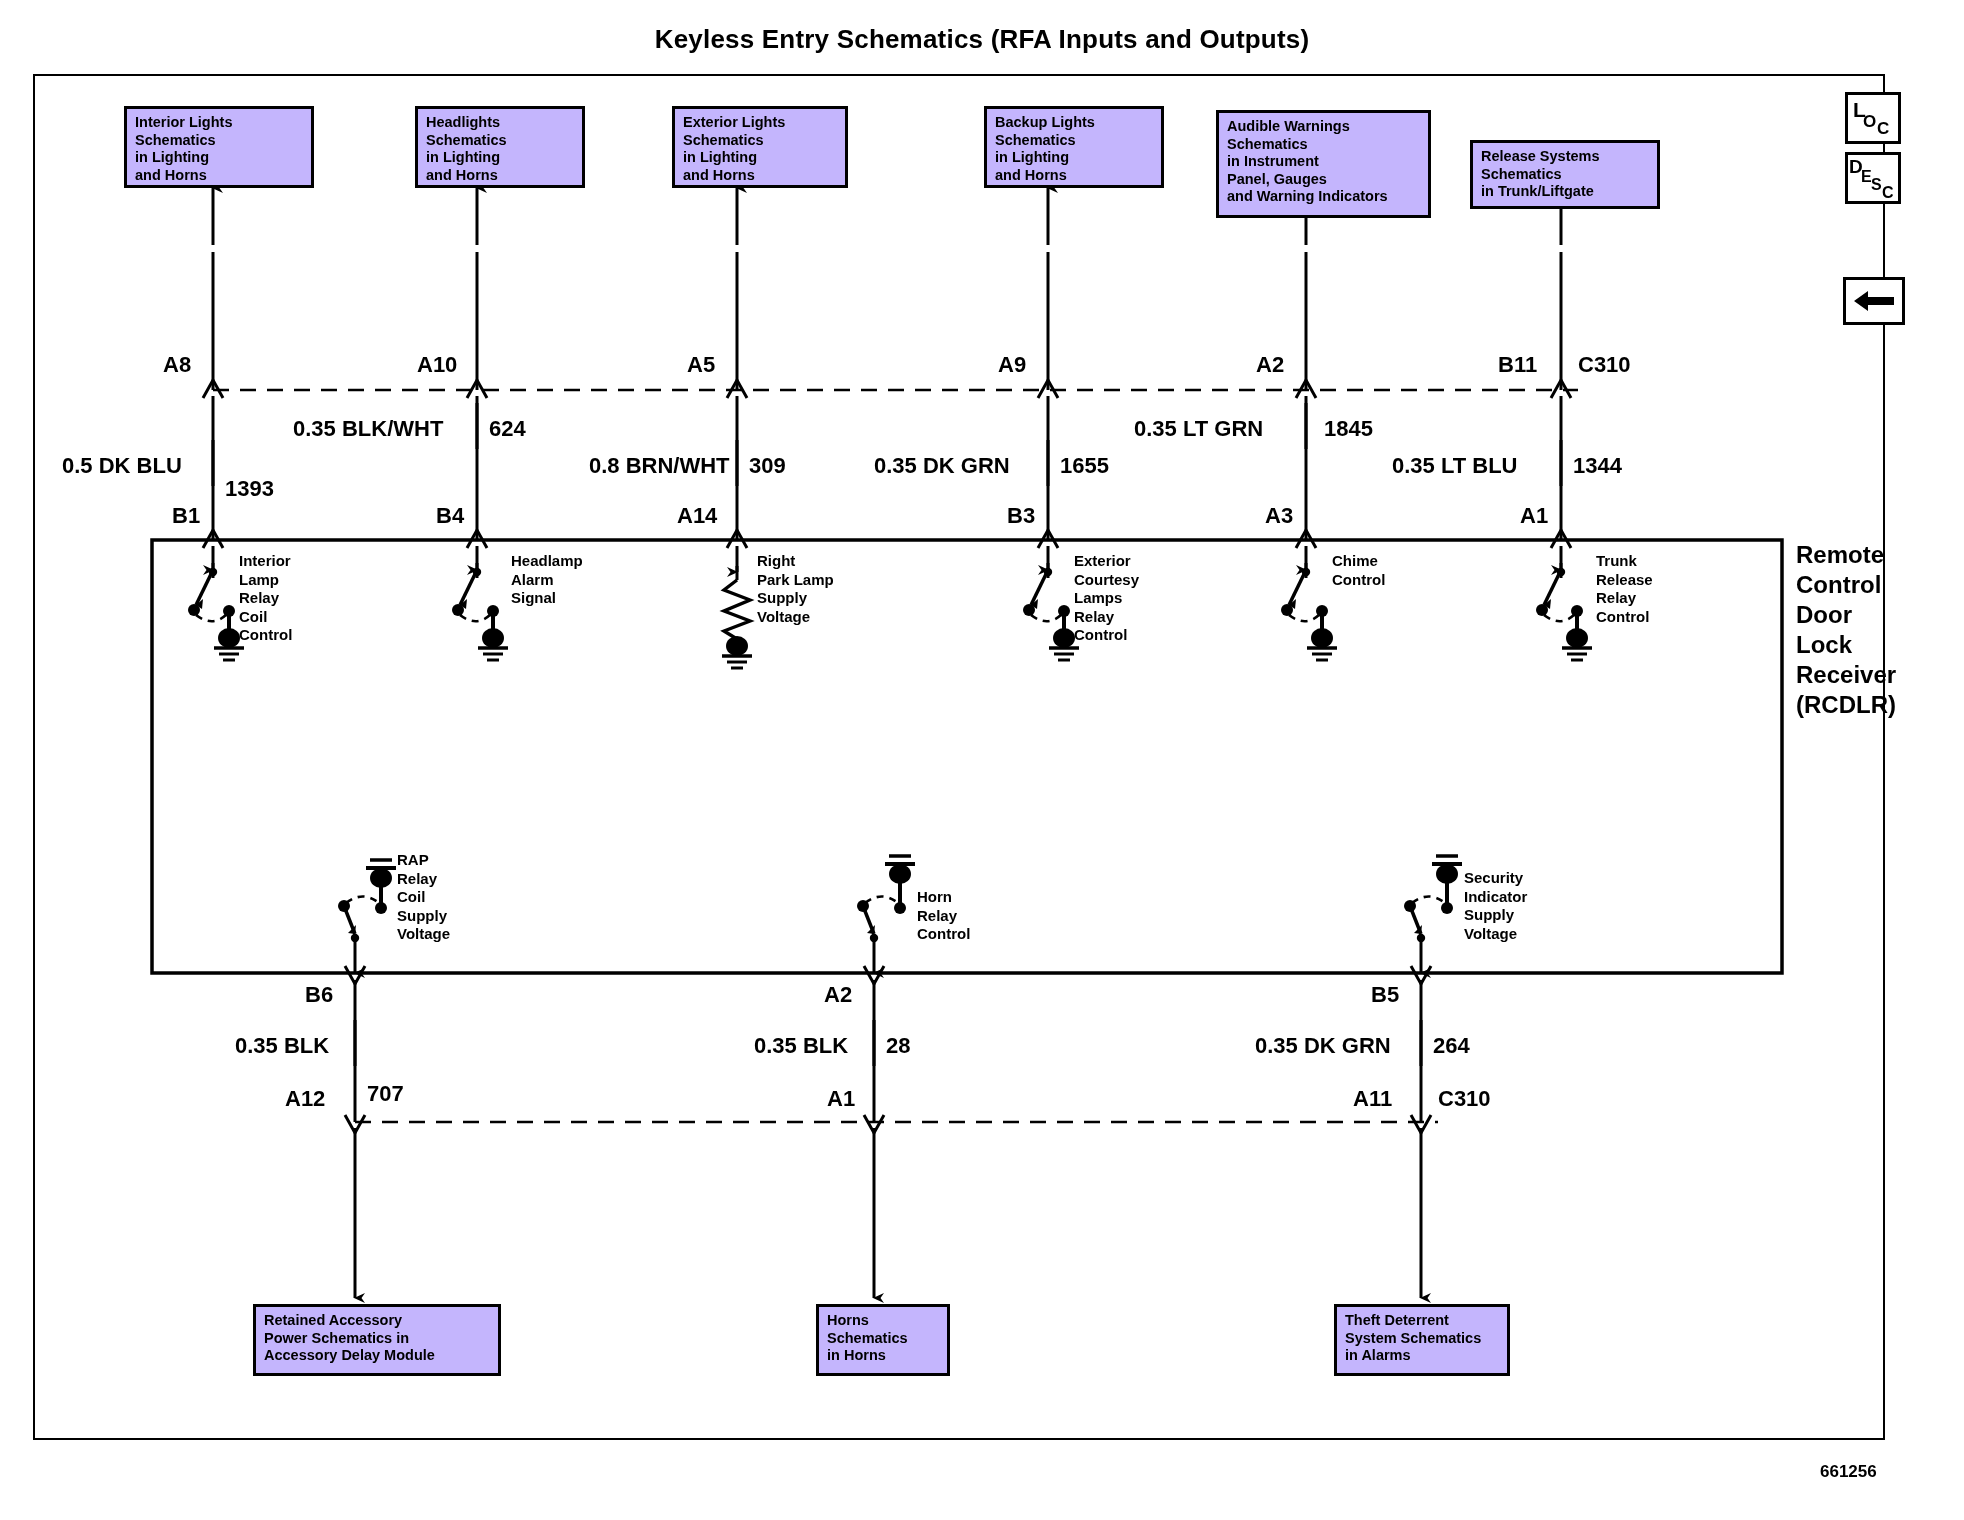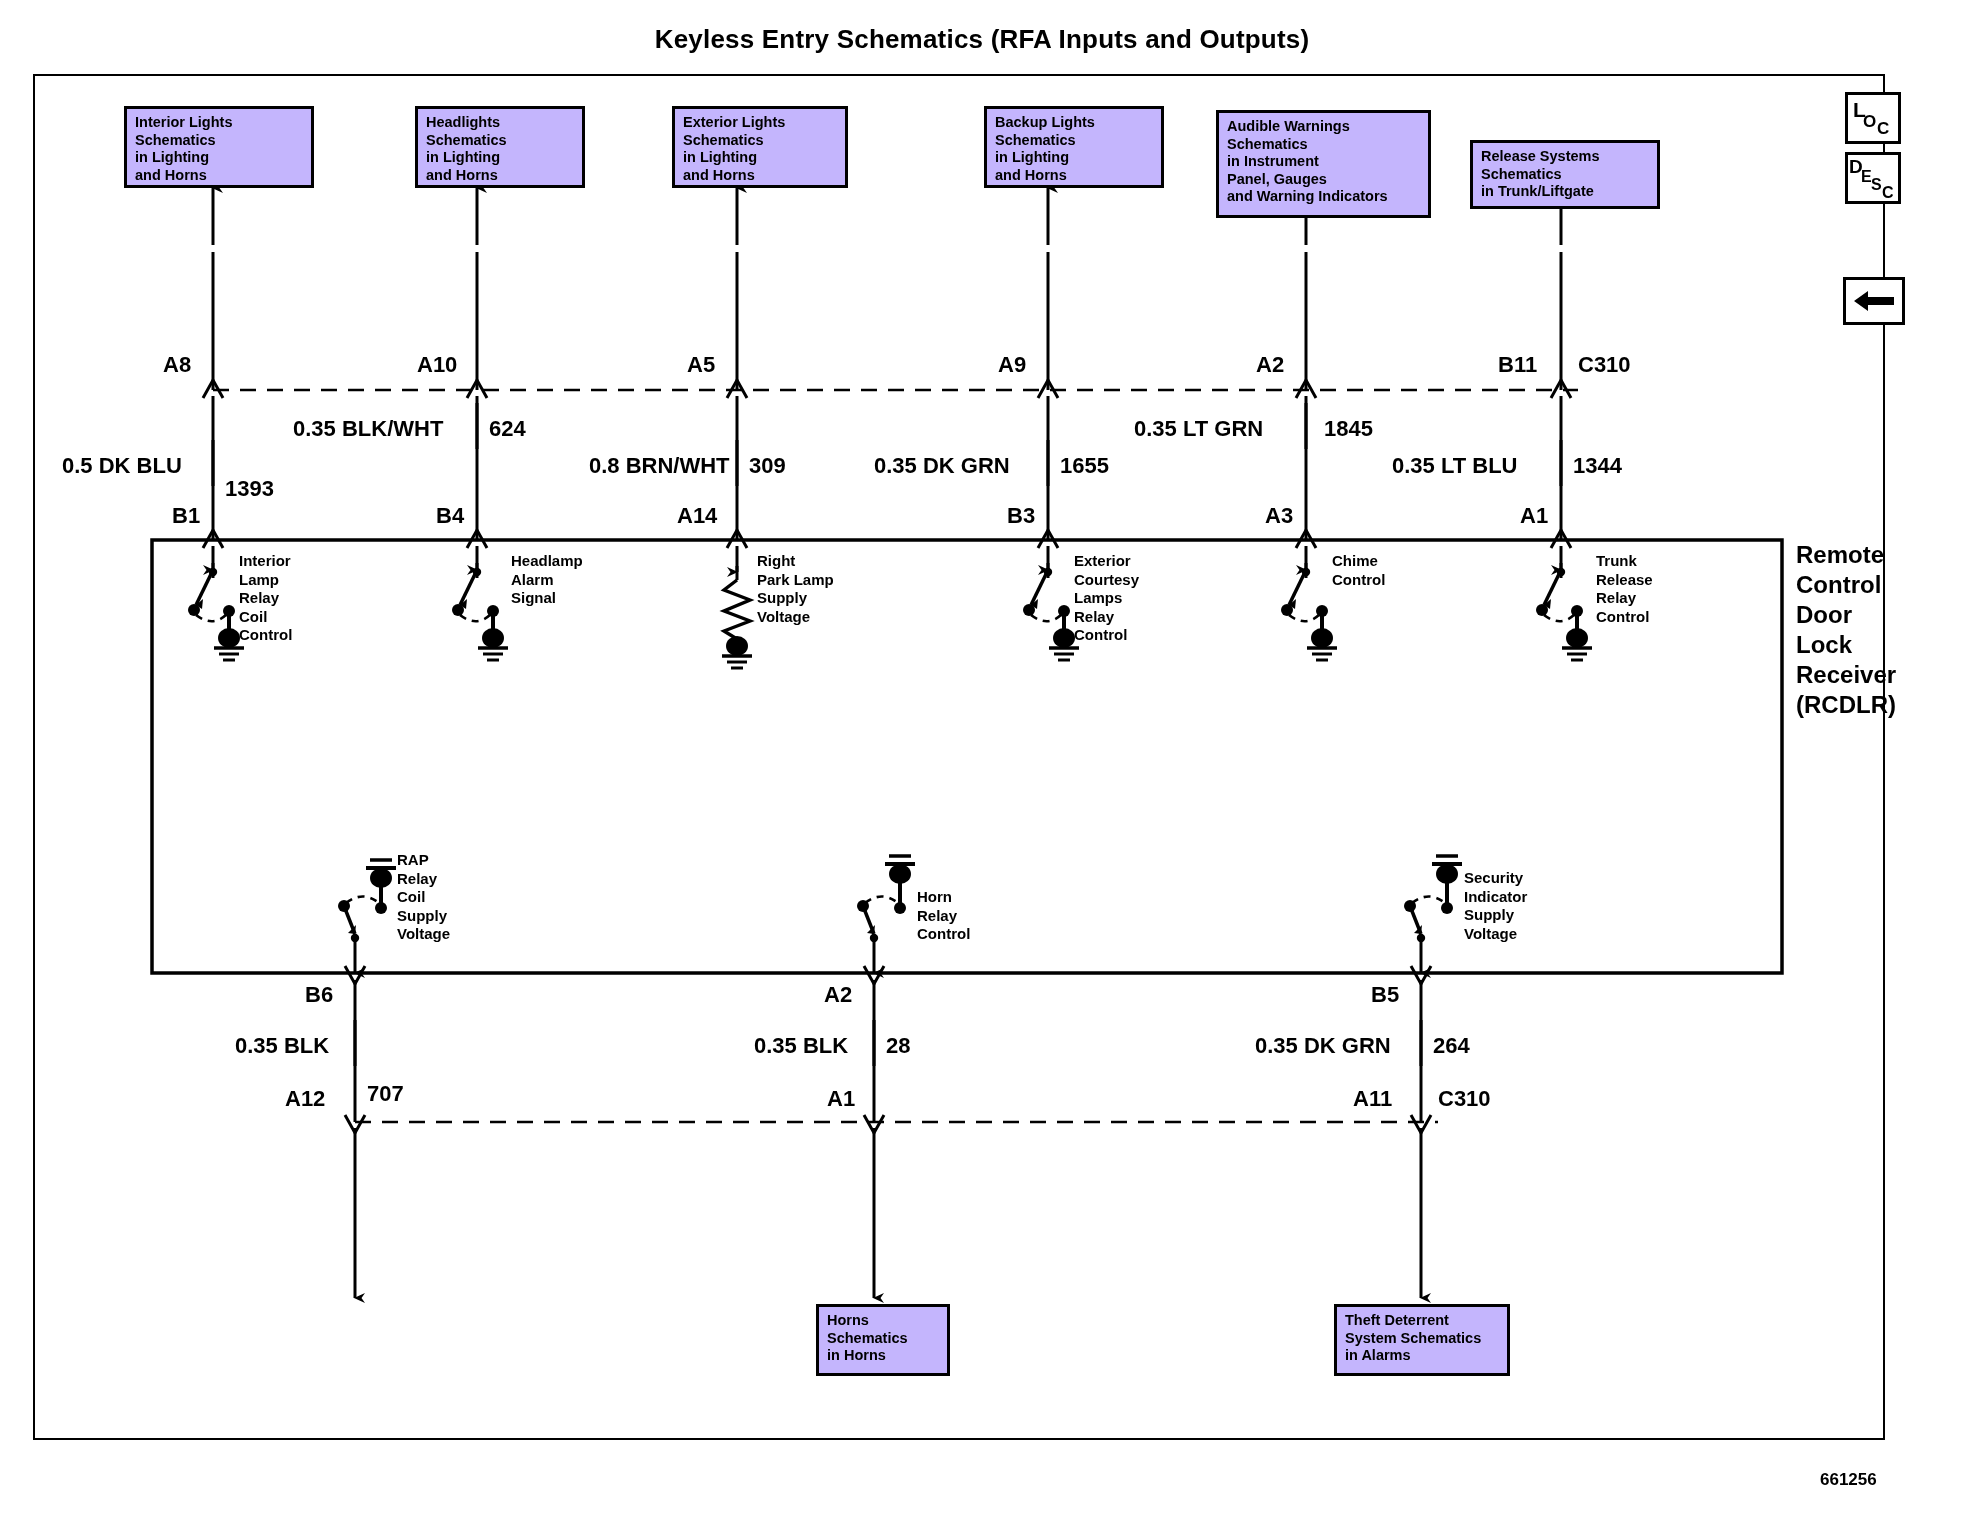--- a/index.html
+++ b/index.html
@@ -33,21 +33,21 @@
   
   #wires{position:absolute;left:0;top:0;width:1964px;height:1520px;}
 
   
   .lbl{position:absolute;white-space:nowrap;font-weight:bold;}
   .pin{font-size:22px;}
   .wire{font-size:22px;}
   .inner{font-size:15px;line-height:18.5px;font-weight:bold;}
   .rcdlr{position:absolute;left:1796px;top:540px;font-size:24px;font-weight:bold;
          line-height:30px;white-space:nowrap;}
-  .pagenum{position:absolute;left:1820px;top:1462px;font-size:17px;font-weight:bold;margin-top:8px;}
+  .pagenum{position:absolute;left:1820px;top:1462px;font-size:17px;font-weight:bold;}
 </style>
 </head>
 <body>
 
 <div id="page">
 
   <div class="title">Keyless Entry Schematics (RFA Inputs and Outputs)</div>
 
   <div class="frame"></div>
 
@@ -273,20 +273,25 @@
     <div class="ln">Panel, Gauges</div>
     <div class="ln">and Warning Indicators</div>
   </div>
 
   <div class="refbox" style="left:1470px;top:140px;width:190px;height:69px;">
     <div class="ln">Release Systems</div>
     <div class="ln">Schematics</div>
     <div class="ln">in Trunk/Liftgate</div>
   </div>
 
+  <div class="refbox" style="left:253px;top:1304px;width:248px;height:72px;">
+    <div class="ln">Retained Accessory</div>
+    <div class="ln">Power Schematics in</div>
+    <div class="ln">Accessory  Delay  Module</div>
+  </div>
 
   <div class="refbox" style="left:816px;top:1304px;width:134px;height:72px;">
     <div class="ln">Horns</div>
     <div class="ln">Schematics</div>
     <div class="ln">in Horns</div>
   </div>
 
   <div class="refbox" style="left:1334px;top:1304px;width:176px;height:72px;">
     <div class="ln">Theft Deterrent</div>
     <div class="ln">System Schematics</div>

